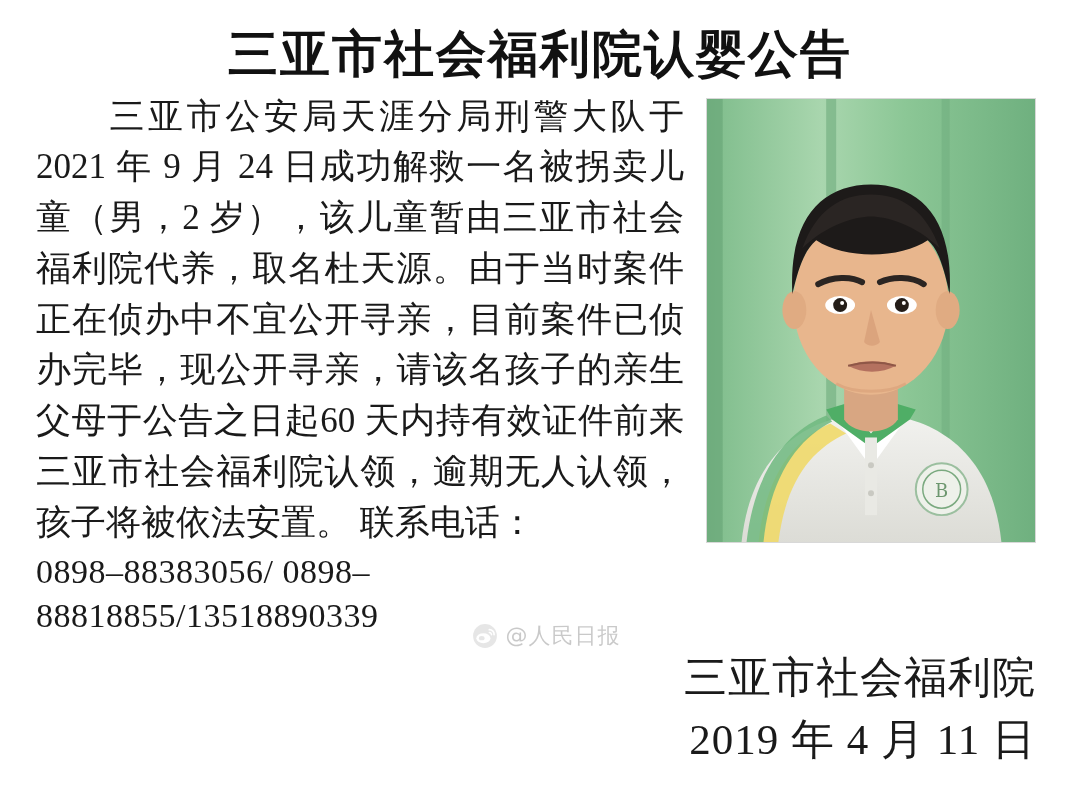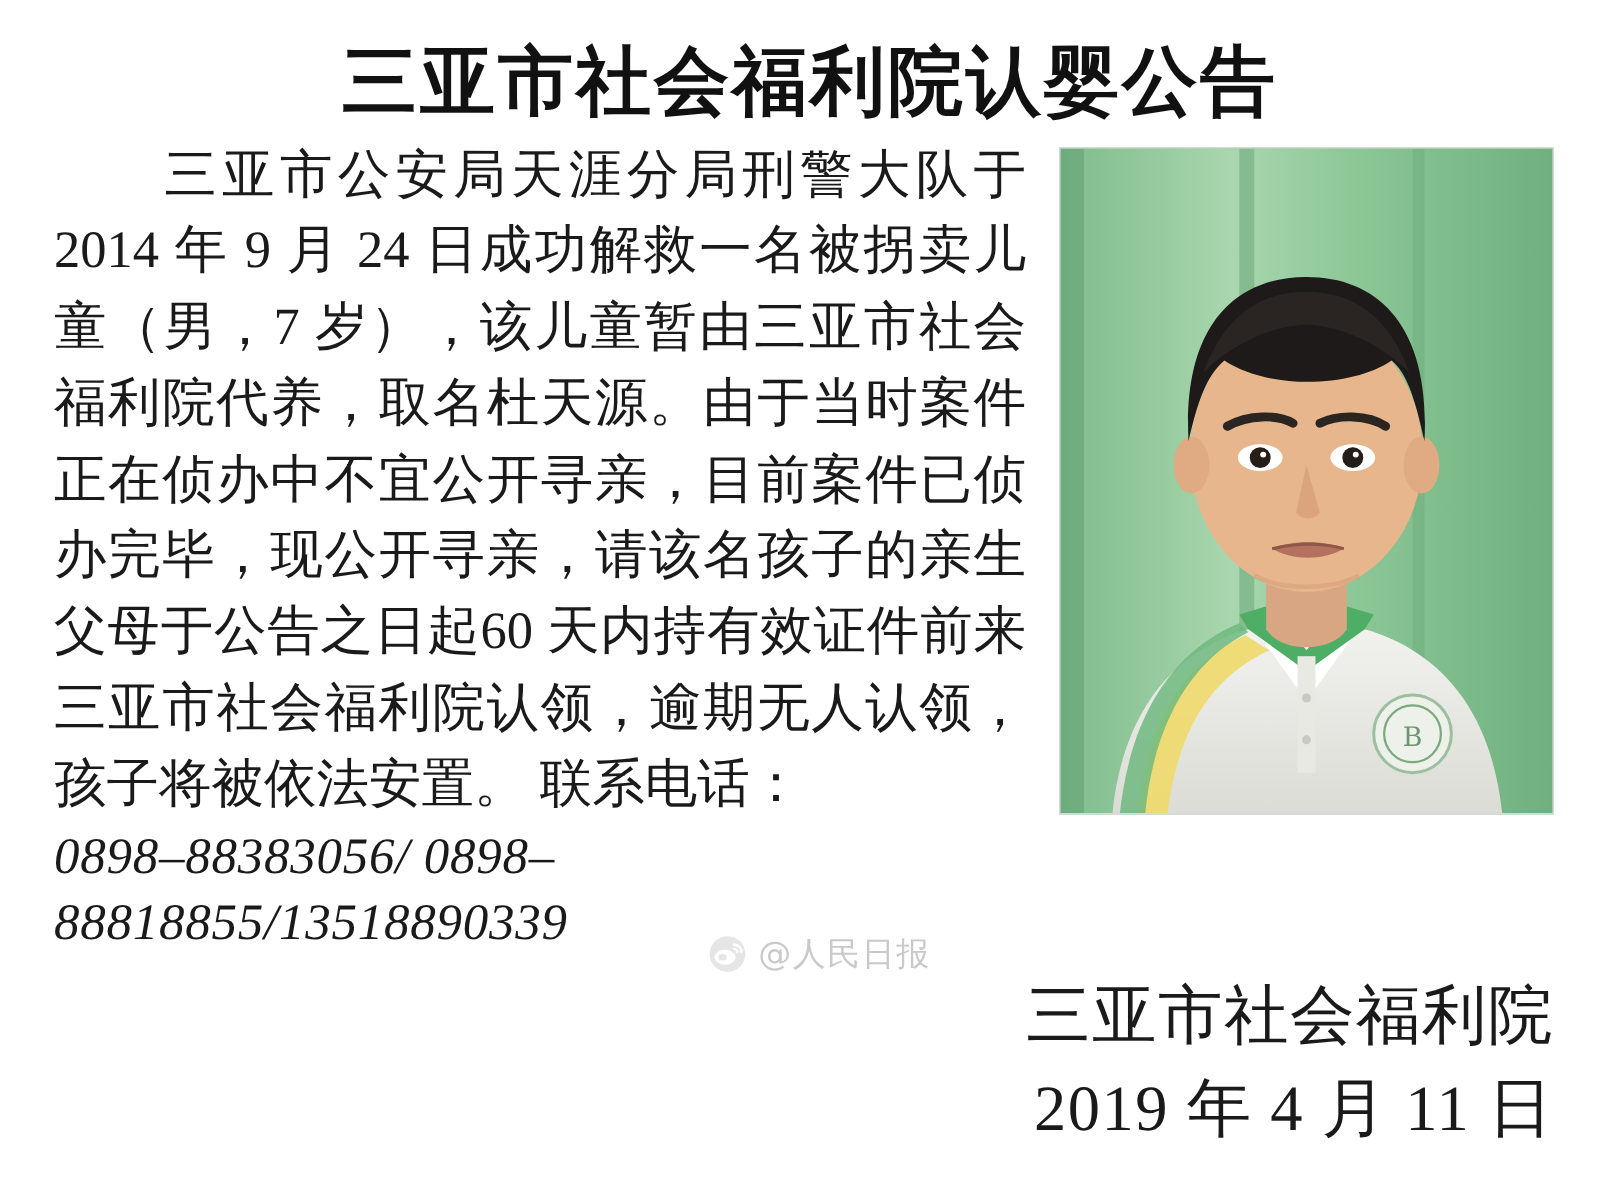--- a/index.html
+++ b/index.html
@@ -67,21 +67,20 @@
     display: inline-block;
     width: 70px;
   }
   .phones {
     font-size: 34px;
     line-height: 1.3;
     letter-spacing: 0.5px;
     margin-top: 2px;
     color: #1a1a1a;
     font-family: "Liberation Serif", "DejaVu Serif", serif;
-    font-style: italic;
   }
   .signature {
     clear: both;
     text-align: right;
     padding: 8px 44px 0 0;
     font-size: 43px;
     line-height: 1.45;
     letter-spacing: 1px;
     color: #1a1a1a;
   }
@@ -184,21 +183,21 @@
 
           <path d="M142 268 C156 262 176 262 190 268 C176 276 156 276 142 268 Z" fill="#b4715f"></path>
           <path d="M142 268 C158 264 176 264 190 268" stroke="#8f5747" stroke-width="2" fill="none"></path>
 
           <path d="M130 286 C148 296 182 296 200 286" stroke="#d79e78" stroke-width="3" fill="none" opacity="0.6"></path>
         </g>
       </svg>
     </div>
 
     <div class="body-text">
-      <span class="indent"></span><span>三亚市公安局天涯分局刑警大队于 2014 年 9 月 24 日成功解救一名被拐卖儿童（男，7 岁），该儿童暂由三亚市社会福利院代养，取名杜天源。由于当时案件正在侦办中不宜公开寻亲，目前案件已侦办完毕，现公开寻亲，请该名孩子的亲生父母于公告之日起60 天内持有效证件前来三亚市社会福利院认领，逾期无人认领，孩子将被依法安置。 联系电话：</span>
+      <span class="indent"></span><span>三亚市公安局天涯分局刑警大队于 2021 年 9 月 24 日成功解救一名被拐卖儿童（男，2 岁），该儿童暂由三亚市社会福利院代养，取名杜天源。由于当时案件正在侦办中不宜公开寻亲，目前案件已侦办完毕，现公开寻亲，请该名孩子的亲生父母于公告之日起60 天内持有效证件前来三亚市社会福利院认领，逾期无人认领，孩子将被依法安置。 联系电话：</span>
     </div>
 
     <div class="phones">0898–88383056/ 0898–88818855/13518890339</div>
 
   </div>
 
   <div class="signature">
     <div>三亚市社会福利院</div>
     <div>2019 年 4 月 11 日</div>
   </div>

